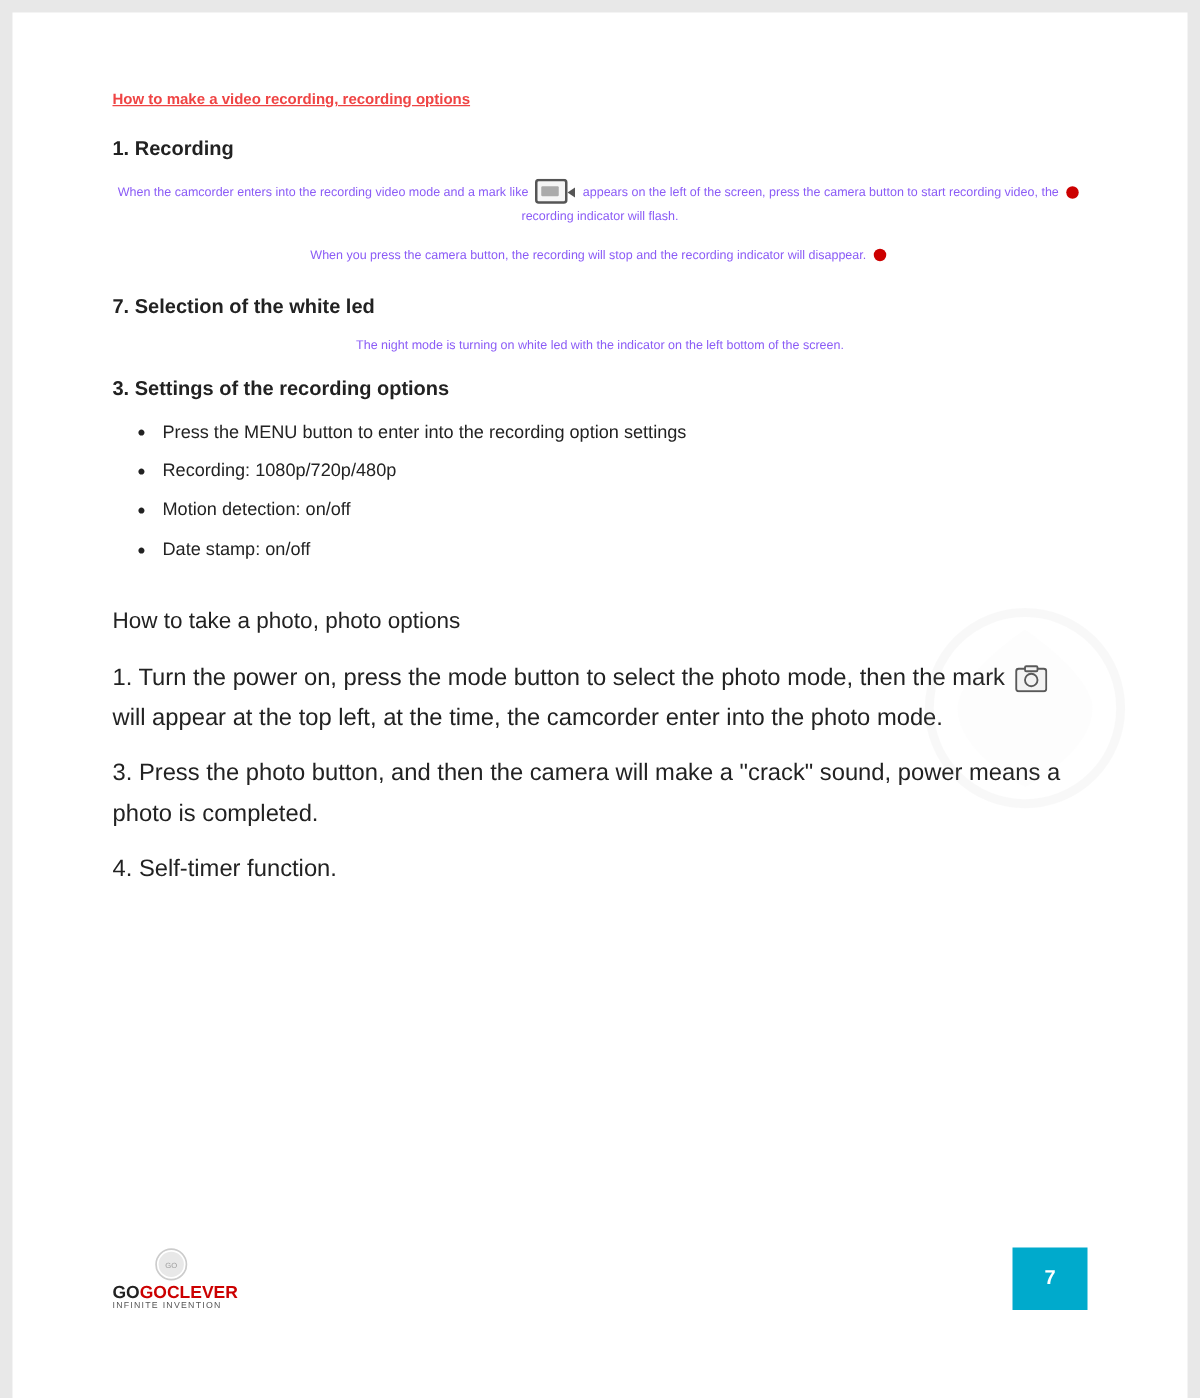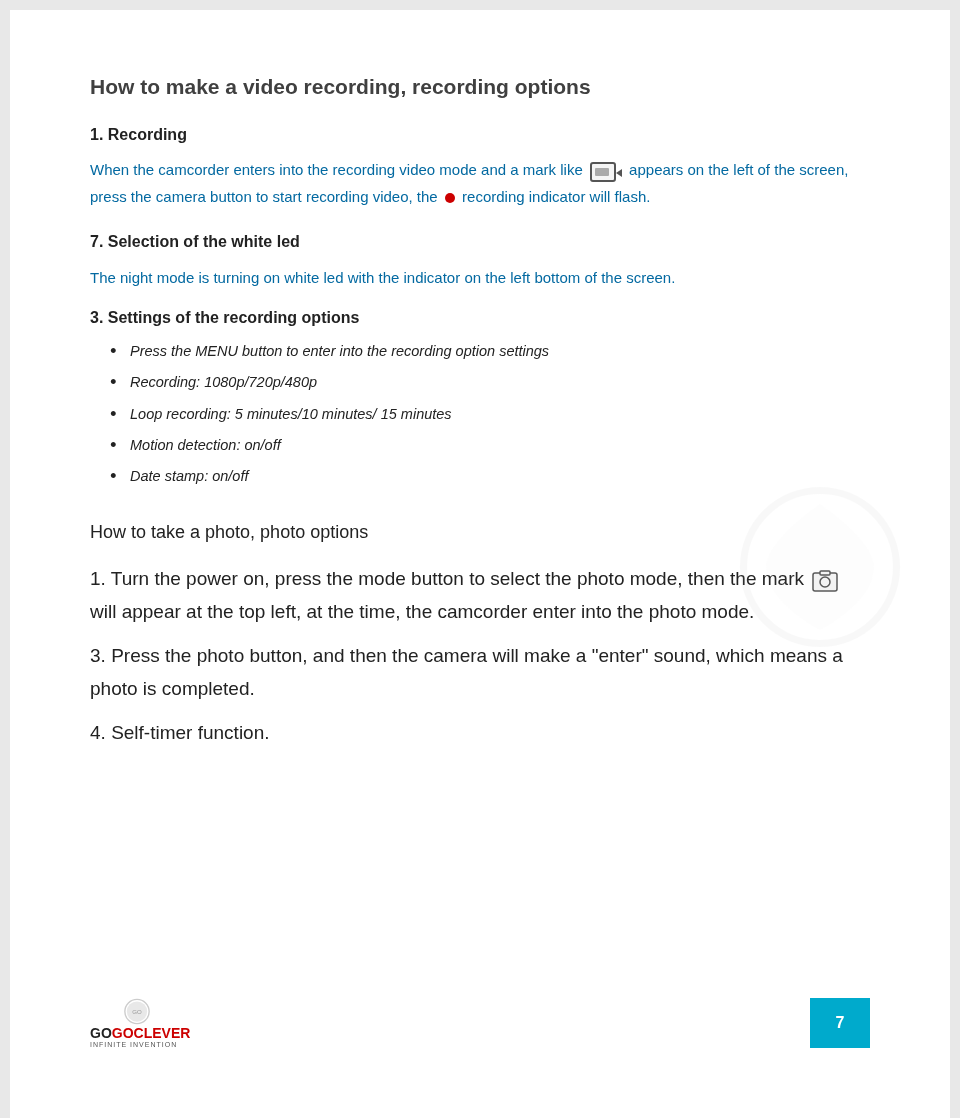--- a/index.html
+++ b/index.html
@@ -25,38 +25,40 @@
     }
 
     .content {
       flex: 1;
       font-size: 14.5px;
       line-height: 1.6;
       color: #222;
     }
 
     .main-heading {
-      font-size: 21px;
-      font-weight: bold;
-      color: #404040;
+      font-size: 12px;
+      font-weight: bold;
+      color: #ef4444;
       margin-bottom: 18px;
+      text-decoration: underline;
     }
 
     .section-number {
       font-size: 16px;
       font-weight: bold;
       color: #222;
       margin-bottom: 10px;
     }
 
     .paragraph {
       margin-bottom: 14px;
-      font-size: 15px;
+      font-size: 10px;
       line-height: 1.7;
-      color: #0369a1;
+      color: #8b5cf6;
+      text-align: center;
     }
 
     .inline-icon {
       display: inline-block;
       vertical-align: middle;
       margin: 0 3px;
     }
 
     .red-dot {
       display: inline-block;
@@ -75,21 +77,20 @@
 
     .section-3 {
       margin-top: 8px;
       margin-bottom: 10px;
     }
 
     .bullet-list {
       list-style: none;
       padding-left: 20px;
       margin-bottom: 20px;
-      font-style: italic;
     }
 
     .bullet-list li {
       position: relative;
       padding-left: 20px;
       margin-bottom: 8px;
       font-size: 14.5px;
       color: #222;
       line-height: 1.6;
     }
@@ -227,32 +228,35 @@
           <rect x="1" y="1" width="24" height="18" rx="2" fill="#f5f5f5" stroke="#555" stroke-width="2"></rect>
           <rect x="5" y="6" width="14" height="8" rx="1" fill="#aaa"></rect>
           <polygon points="26,11 32,7 32,15" fill="#555"></polygon>
         </svg>
       </span>
       <span>appears on the left of the screen, press the camera button to start recording video, the</span>
       <span class="red-dot"></span>
       <span>recording indicator will flash.</span>
     </div>
 
+    <div class="paragraph">
+      <span>When you press the camera button, the recording will stop and the recording indicator will disappear.</span>
+      <span class="red-dot"></span>
+    </div>
 
     <div class="section-2">
       <div class="section-number">7. Selection of the white led</div>
       <div class="paragraph">The night mode is turning on white led with the indicator on the left bottom of the screen.</div>
     </div>
 
     <div class="section-3">
       <div class="section-number">3. Settings of the recording options</div>
       <ul class="bullet-list">
         <li><span>Press the MENU button to enter into the recording option settings</span></li>
         <li><span>Recording: 1080p/720p/480p</span></li>
-        <li><span>Loop recording: 5 minutes/10 minutes/ 15 minutes</span></li>
         <li><span>Motion detection: on/off</span></li>
         <li><span>Date stamp: on/off</span></li>
       </ul>
     </div>
 
     <div class="section-photo-heading">How to take a photo, photo options</div>
 
     <div class="numbered-para">
       <span>1. </span>
       <span>Turn the power on, press the mode button to select the photo mode, then the mark</span>
@@ -263,21 +267,21 @@
           <circle cx="13" cy="12" r="5" fill="none" stroke="#555" stroke-width="1.5"></circle>
           <rect x="8" y="1" width="10" height="4" rx="1" fill="#f5f5f5" stroke="#555" stroke-width="1.5"></rect>
         </svg>
       </span>
       <span>will appear at the top left, at the time, the camcorder enter into the photo mode.</span>
     </div>
 
 
     <div class="numbered-para">
       <span>3. </span>
-      <span>Press the photo button, and then the camera will make a "enter" sound, which means a photo is completed.</span>
+      <span>Press the photo button, and then the camera will make a "crack" sound, power means a photo is completed.</span>
     </div>
 
     <div class="numbered-para">
       <span>4. </span>
       <span>Self-timer function.</span>
     </div>
 
   </div>
 
   <div class="footer">

